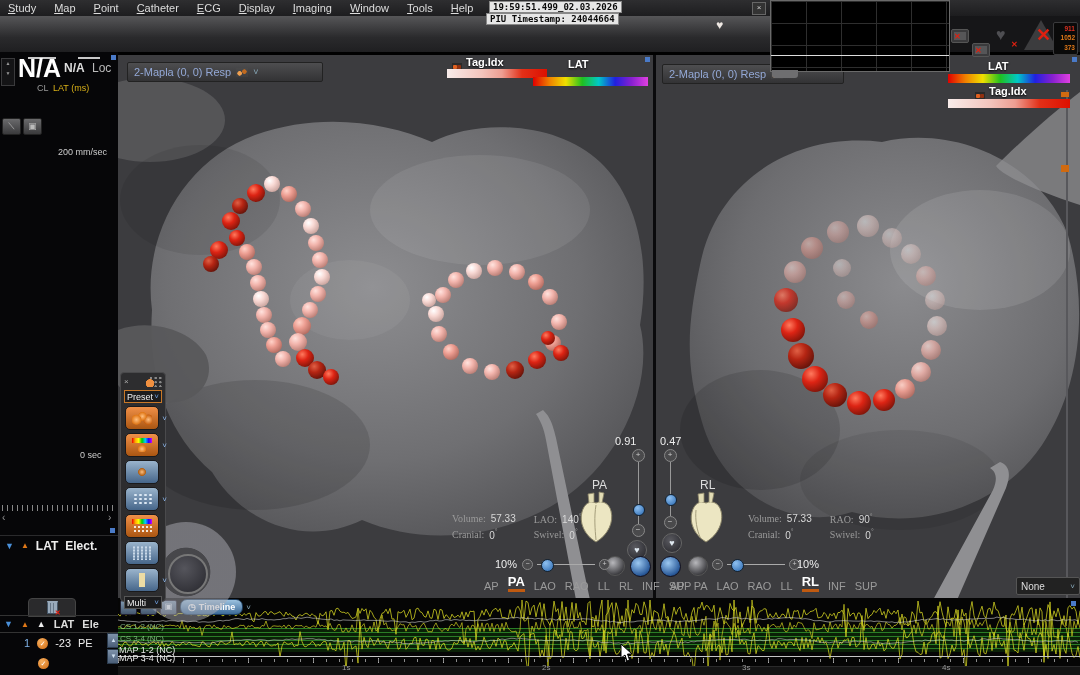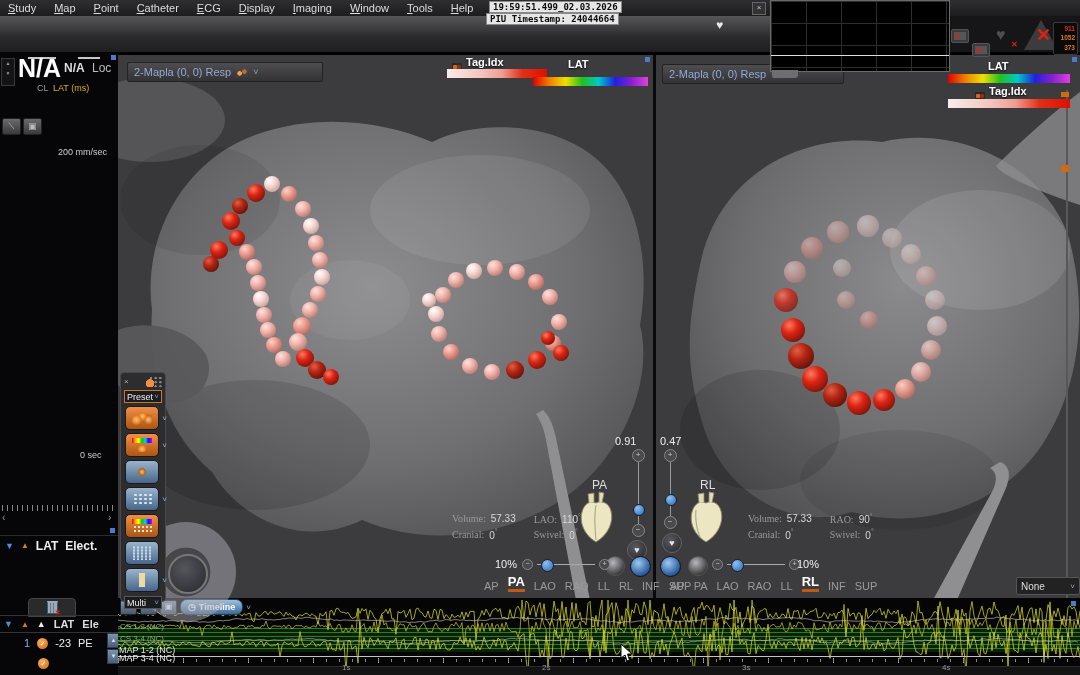--- a/index.html
+++ b/index.html
@@ -566,21 +566,21 @@
 <div class="pct-lbl abs" style="left:495px;top:558px;">10%</div>
 <div class="hslider abs" style="left:522px;top:558px;">
   <div class="hs-end">−</div>
   <div class="hs-track" style="width:58px;">
       <div class="hs-knob" style="left:4px;"></div>
     </div>
   <div class="hs-end">+</div>
 </div>
 <div class="stats abs" style="left:452px;top:513px;" id="stats-left">
     <div class="stat"><span class="l">Volume:</span><span class="v">57.33</span></div>
-    <div class="stat"><span class="l">LAO:</span><span class="v">110</span><span class="d">°</span></div>
+    <div class="stat"><span class="l">LAO:</span><span class="v">140</span><span class="d">°</span></div>
     <div class="stat"><span class="l">Cranial:</span><span class="v">0</span><span class="d">°</span></div>
     <div class="stat"><span class="l">Swivel:</span><span class="v">0</span><span class="d">°</span></div>
   </div>
 <div class="heart-ori-lbl abs" style="left:592px;top:478px;">PA</div>
 <svg class="abs" style="left:576px;top:490px;z-index:3;" width="40" height="56" viewBox="0 0 40 56">
   <path d="M20,52 C8,45 3,32 6,22 C8,14 14,10 20,13 C26,10 33,13 35,21 C38,32 32,45 20,52 Z" fill="#ece6c2" stroke="#8a8468" stroke-width="1"></path>
   <path d="M13,13 L12,4 L18,3 L18,12 M23,12 L23,2 L28,3 L26,13" fill="#e2dcb4" stroke="#8a8468" stroke-width="0.8"></path>
   <path d="M20,15 C18,27 19,39 20,50" stroke="#a59e7c" fill="none" stroke-width="1"></path>
 </svg>
 <div class="orient-row abs" style="left:484px;top:574px;" id="orient-left">

